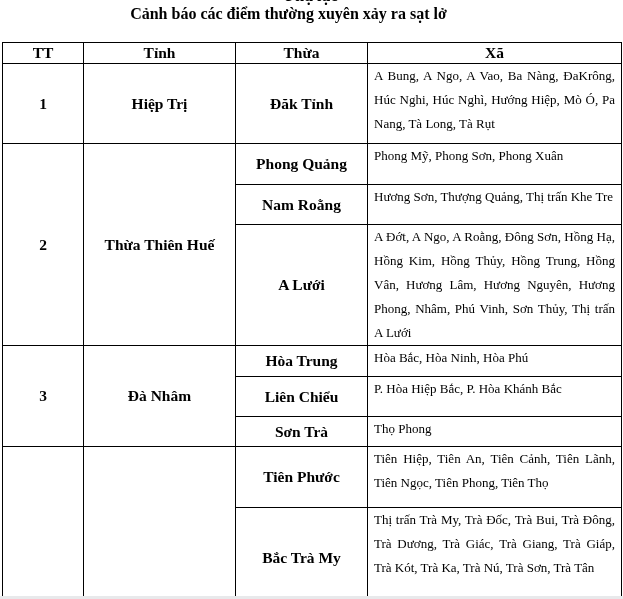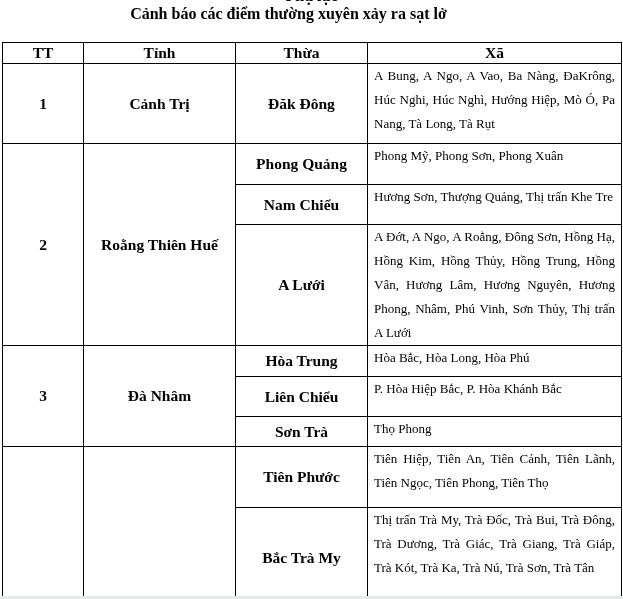--- a/index.html
+++ b/index.html
@@ -53,45 +53,45 @@
       <th>TT</th>
       <th>Tỉnh</th>
       <th>Thừa</th>
       <th>Xã</th>
     </tr>
   </thead>
   <tbody>
 
     <tr style="height:80px">
       <td class="c">1</td>
-      <td class="c">Cảnh Trị</td>
-      <td class="c">Đăk Đông</td>
+      <td class="c">Hiệp Trị</td>
+      <td class="c">Đăk Tỉnh</td>
       <td class="xa">A Bung, A Ngo, A Vao, Ba Nàng, ĐaKrông, Húc Nghi, Húc Nghì, Hướng Hiệp, Mò Ó, Pa Nang, Tà Long, Tà Rụt</td>
     </tr>
 
     <tr style="height:41px">
       <td class="c" rowspan="3">2</td>
-      <td class="c" rowspan="3">Roằng Thiên Huế</td>
+      <td class="c" rowspan="3">Thừa Thiên Huế</td>
       <td class="c">Phong Quảng</td>
       <td class="xa">Phong Mỹ, Phong Sơn, Phong Xuân</td>
     </tr>
     <tr style="height:40px">
-      <td class="c">Nam Chiểu</td>
+      <td class="c">Nam Roằng</td>
       <td class="xa">Hương Sơn, Thượng Quảng, Thị trấn Khe Tre</td>
     </tr>
     <tr style="height:120px">
       <td class="c">A Lưới</td>
       <td class="xa">A Đớt, A Ngo, A Roằng, Đông Sơn, Hồng Hạ, Hồng Kim, Hồng Thủy, Hồng Trung, Hồng Vân, Hương Lâm, Hương Nguyên, Hương Phong, Nhâm, Phú Vinh, Sơn Thủy, Thị trấn A Lưới</td>
     </tr>
 
     <tr style="height:31px">
       <td class="c" rowspan="3">3</td>
       <td class="c" rowspan="3">Đà Nhâm</td>
       <td class="c">Hòa Trung</td>
-      <td class="xa">Hòa Bắc, Hòa Long, Hòa Phú</td>
+      <td class="xa">Hòa Bắc, Hòa Ninh, Hòa Phú</td>
     </tr>
     <tr style="height:40px">
       <td class="c">Liên Chiểu</td>
       <td class="xa">P. Hòa Hiệp Bắc, P. Hòa Khánh Bắc</td>
     </tr>
     <tr style="height:30px">
       <td class="c">Sơn Trà</td>
       <td class="xa">Thọ Phong</td>
     </tr>
 

